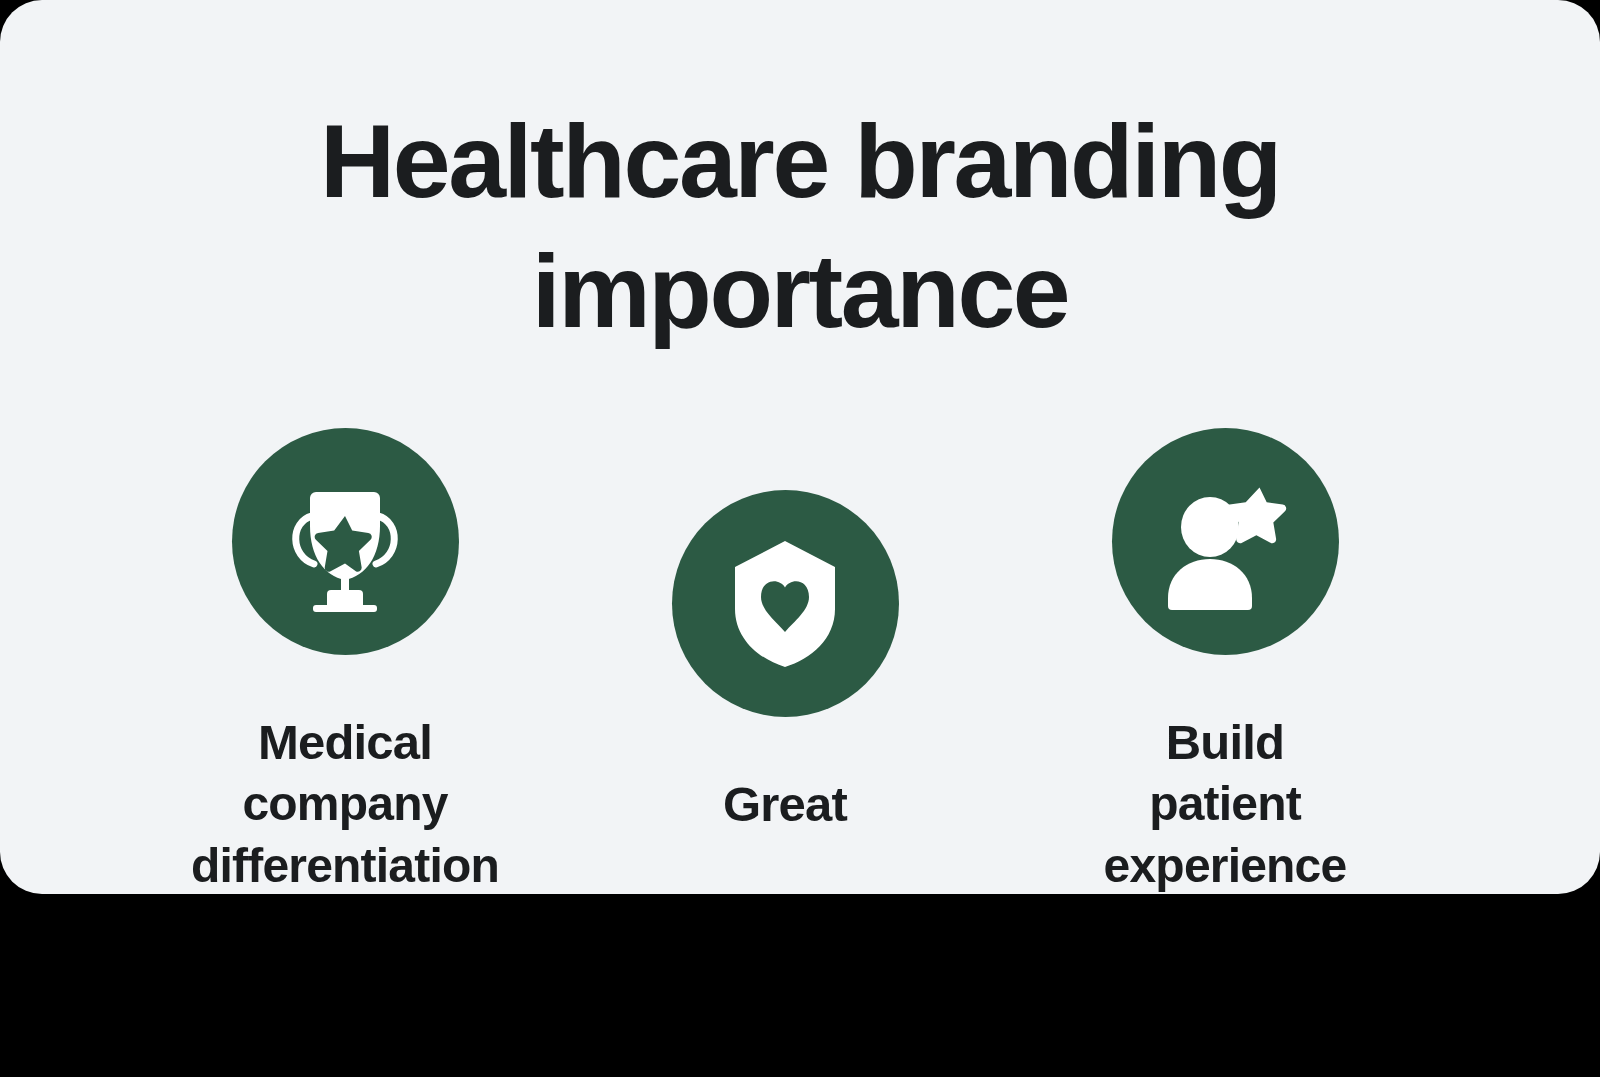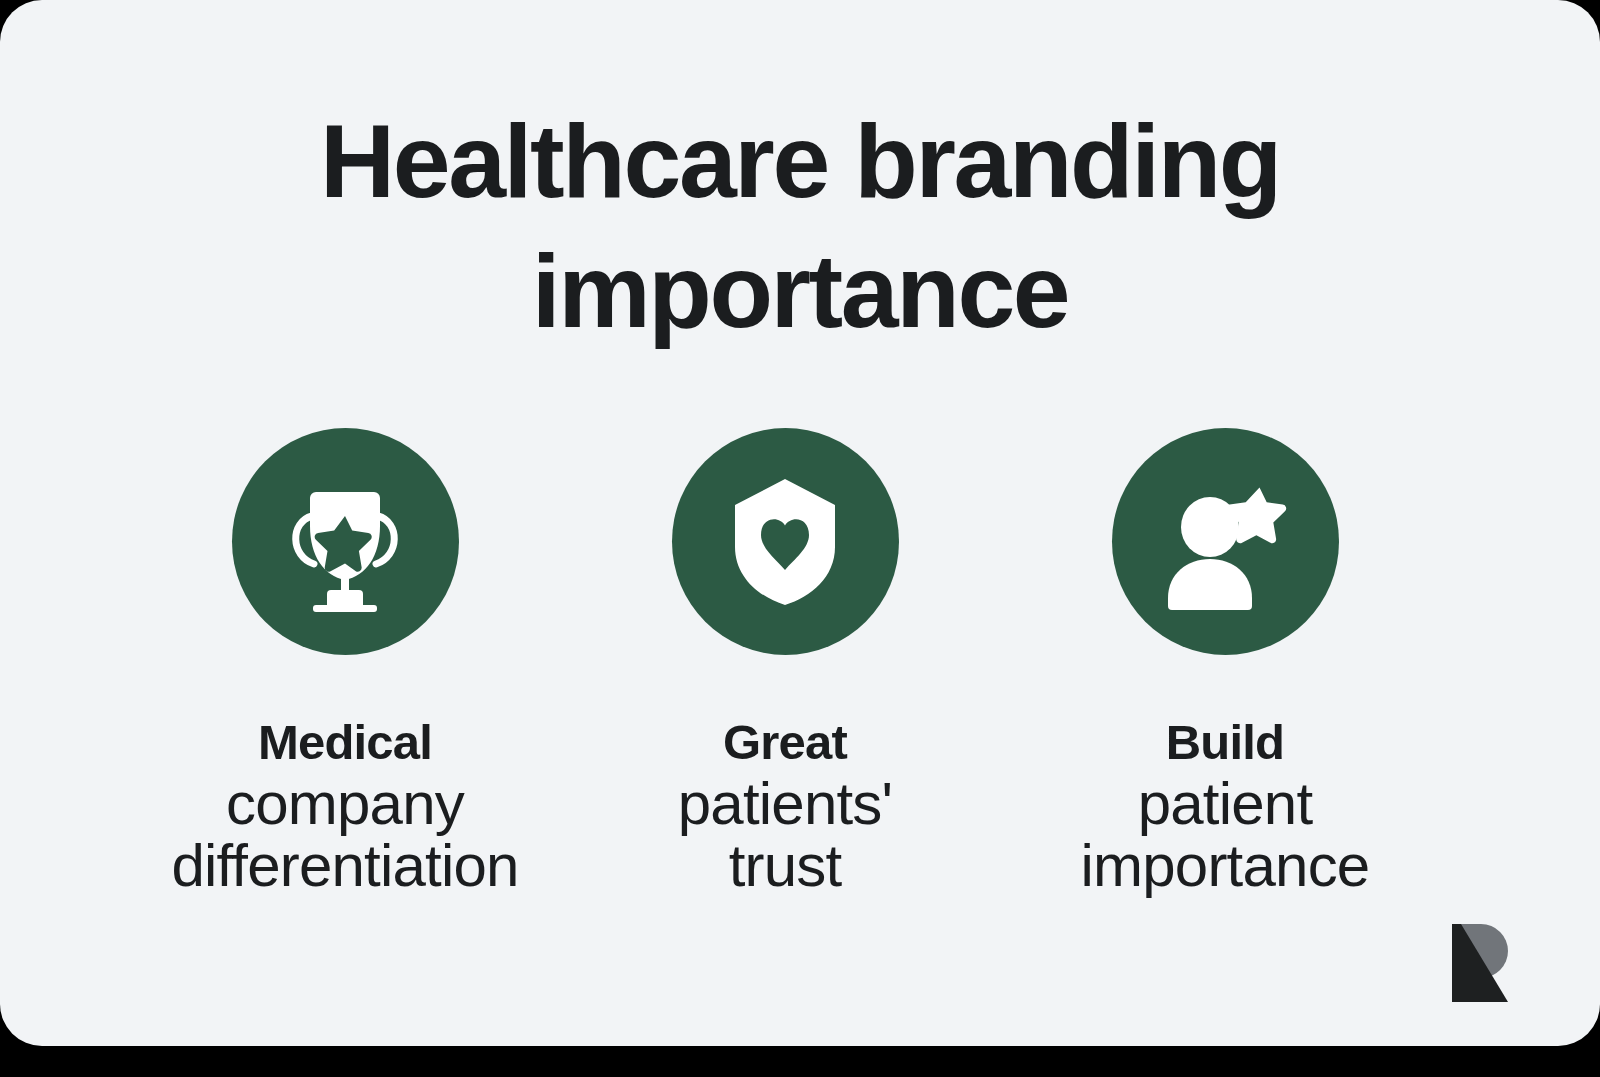--- a/index.html
+++ b/index.html
@@ -13,21 +13,21 @@
     height: 1077px;
     overflow: hidden;
     font-family: "Liberation Sans", sans-serif;
   }
 
   #card {
     position: absolute;
     left: 0;
     top: 0;
     width: 1600px;
-    height: 1046px;
+    height: 894px;
     box-sizing: border-box;
     background: #F2F4F6;
     border-radius: 42px;
     overflow: hidden;
     padding-left: 8px;
   }
 
   
   #title {
     position: absolute;
@@ -82,22 +82,22 @@
     font-family: "Liberation Sans", sans-serif;
     letter-spacing: -0.8px;
   }
   .caption-head {
     font-size: 49px;
     font-weight: 700;
     line-height: 62px;
     display: block;
   }
   .caption-body {
-    font-size: 60px;
-    font-weight: 400;
+    font-size: 48px;
+    font-weight: 700;
     line-height: 62px;
     display: block;
     white-space: pre-line;
   }
 
   
   #logo {
     position: absolute;
     left: 1448px;
     top: 922px;
@@ -152,22 +152,20 @@
         <span>
           <svg width="120" height="138" viewBox="0 0 120 138" aria-hidden="true">
             <path d="M60 6 L110 32 v42 c0 30 -24 50 -50 58 c-26 -8 -50 -28 -50 -58 V32 z
                      M60 52.5 c-5.5 -10 -24 -9 -24 9.5 c0 13 14.5 24 24 35
                      c9.5 -11 24 -22 24 -35 c0 -18.5 -18.5 -19.5 -24 -9.5 z" fill="#FFFFFF" fill-rule="evenodd"></path>
           </svg>
         </span>
       </div>
       <div class="caption">
         <span class="caption-head">Great</span>
-        <span class="caption-body">patients'
-trust</span>
       </div>
     </div>
 
     <div class="column">
       <div class="icon-circle">
         <span>
           <svg width="140" height="140" viewBox="0 0 140 140" aria-hidden="true">
 
             <path d="M106 12 l9.2 18.7 20.6 3 a5 5 0 0 1 2.8 8.6
                      l-14.9 14.5 3.5 20.5 a5 5 0 0 1 -7.3 5.3
@@ -178,21 +176,21 @@
             <ellipse cx="55" cy="55" rx="29" ry="30" fill="#FFFFFF"></ellipse>
 
             <path d="M13 134 v-8 c0 -24 19 -39 42 -39 c23 0 42 15 42 39 v8
                      a4 4 0 0 1 -4 4 H17 a4 4 0 0 1 -4 -4 z" fill="#FFFFFF"></path>
           </svg>
         </span>
       </div>
       <div class="caption">
         <span class="caption-head">Build</span>
         <span class="caption-body">patient
-importance</span>
+experience</span>
       </div>
     </div>
 
   </div>
 
   <div id="logo">
     <svg width="66" height="82" viewBox="0 0 66 82" aria-hidden="true">
 
       <path d="M13 2 H33 a27 27 0 0 1 0 54 H13 z" fill="#71757A"></path>
 

